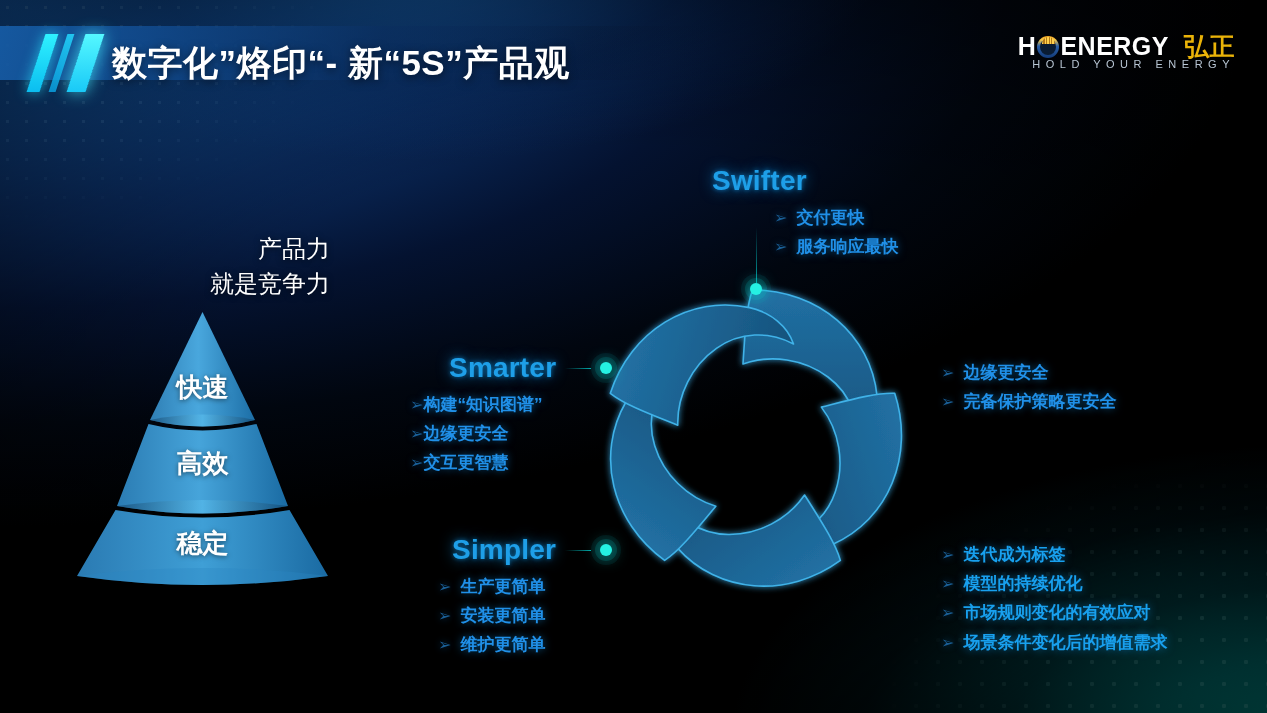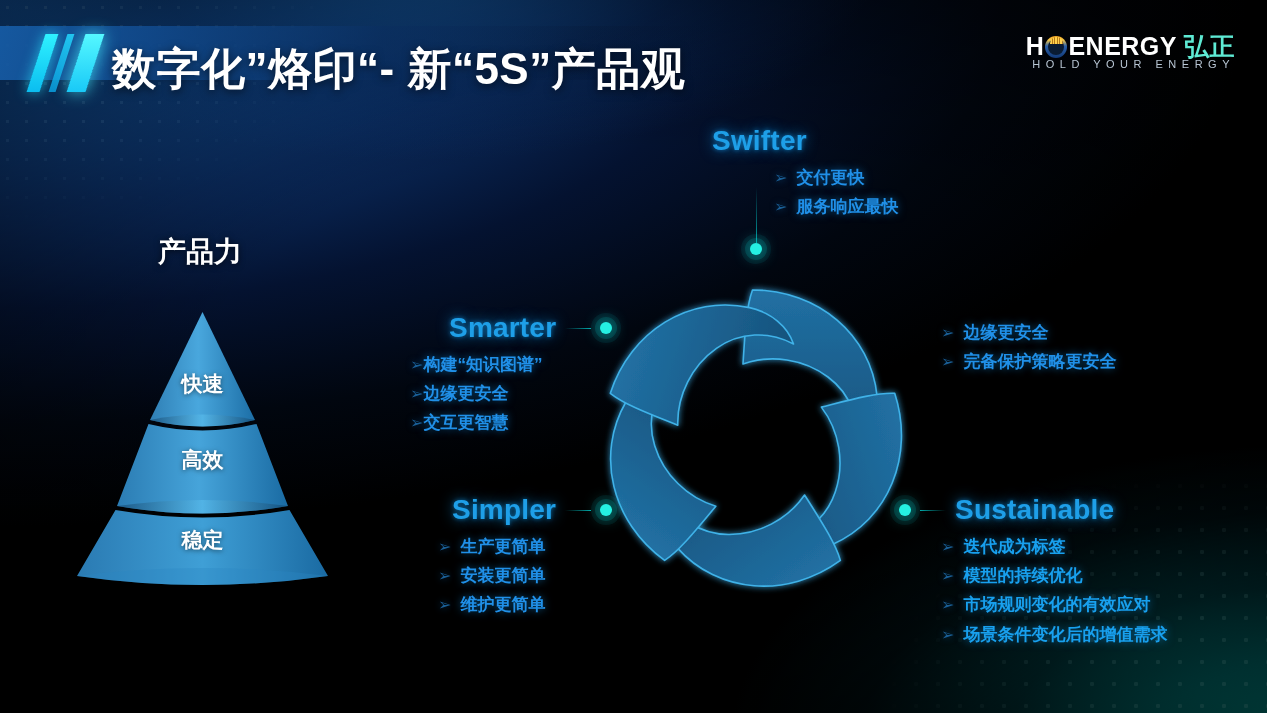--- a/index.html
+++ b/index.html
@@ -60,21 +60,21 @@
     left:-20px;
   }
   .slash{
     position:absolute;top:34px;height:58px;transform:skewX(-18deg);
   }
   .slash.s1{left:36px;width:13px;background:linear-gradient(180deg,#2ff2ff,#0bbdf0);box-shadow:0 0 12px rgba(40,230,255,.7);}
   .slash.s2{left:58px;width:7px;background:linear-gradient(180deg,#23d8ff,#0a9fe0);opacity:.85;}
   .slash.s3{left:76px;width:19px;background:linear-gradient(180deg,#55f8ff,#19c9f7);box-shadow:0 0 16px rgba(70,240,255,.8);}
   .slide-title{
     position:absolute;left:112px;top:40px;
-    font-size:44px;font-weight:bold;color:#ffffff;
+    font-size:35px;font-weight:bold;color:#ffffff;
     letter-spacing:.5px;white-space:nowrap;
     text-shadow:0 2px 8px rgba(0,0,0,.6);
   }
 
   
   .logo{
     position:absolute;right:32px;top:34px;
     text-align:right;line-height:1;
   }
   .logo-main{
@@ -93,49 +93,49 @@
   .logo-o::after{
     content:"";position:absolute;left:3px;top:3px;right:3px;bottom:3px;
     border-radius:50%;background:#0a1c33;
   }
   .logo-o::before{
     content:"";position:absolute;left:4.5px;top:1.5px;width:13px;height:7px;
     border-radius:7px 7px 0 0;
     background:repeating-linear-gradient(90deg,#ffd24d 0 1.5px,#b5791a 1.5px 2.6px);
     z-index:2;
   }
-  .logo-cn{font-size:25px;font-weight:bold;margin-left:7px;color:#5eead4;}
+  .logo-cn{font-size:25px;font-weight:bold;margin-left:15px;color:#eab308;}
   .logo-sub{
     font-size:11px;letter-spacing:5.5px;
     color:#b8c6d4;font-weight:normal;
   }
 
   
   .pyr-title{
     position:absolute;left:70px;top:232px;width:260px;
-    text-align:center;color:#ffffff;font-weight:bold;
-    font-size:28px;line-height:1.45;
+    text-align:right;color:#ffffff;font-weight:normal;
+    font-size:24px;line-height:1.45;
     text-shadow:0 1px 6px rgba(0,0,0,.7);
   }
   .pyramid{position:absolute;left:60px;top:308px;width:285px;height:280px;}
   .pyramid svg{display:block;}
   .pyr-label{
     position:absolute;width:100%;text-align:center;
-    color:#ffffff;font-weight:bold;font-size:21px;
+    color:#ffffff;font-weight:bold;font-size:26px;
     text-shadow:0 1px 5px rgba(0,0,0,.55);
   }
   .pyr-label.l0{top:62px;}
   .pyr-label.l1{top:138px;}
   .pyr-label.l2{top:218px;}
 
   
   .pinwheel{position:absolute;left:585px;top:272px;width:335px;height:335px;}
 
   
-  .cluster{position:absolute;}
+  .cluster{position:absolute;margin-top:40px;}
   .cl-head{
     display:flex;align-items:center;gap:9px;white-space:nowrap;
   }
   .cl-title{
     font-size:28px;font-weight:bold;color:#1e9fe8;
     text-shadow:0 0 14px rgba(20,150,230,.75),0 0 4px rgba(20,150,230,.6);
     letter-spacing:.2px;
   }
   .connector{
     display:flex;align-items:center;
@@ -210,20 +210,21 @@
       <span>H</span>
       <span class="logo-o"></span>
       <span>ENERGY</span>
       <span class="logo-cn">弘正</span>
     </div>
     <div class="logo-sub">HOLD YOUR ENERGY</div>
   </div>
 
   <div class="pyr-title">
     <div>产品力</div>
+    <div>就是竞争力</div>
   </div>
 
   <div class="pyramid">
     <svg width="285" height="280" viewBox="0 0 285 280">
       <defs>
         <linearGradient id="pg1" x1="0" y1="0" x2="1" y2="0">
           <stop offset="0" stop-color="#2f7fb5"></stop>
           <stop offset=".46" stop-color="#49a7dd"></stop>
           <stop offset="1" stop-color="#1c6ea6"></stop>
         </linearGradient>
@@ -393,27 +394,20 @@
           <span>安装更简单</span>
         </li>
       <li>
           <span class="chev">➢</span>
           <span>维护更简单</span>
         </li>
     </ul>
   </div>
 
   <div class="cluster" id="cluster-sustainable">
-    <div class="cl-head">
-      <span class="node"></span>
-      <span class="connector">
-        <span class="conn-line rev"></span>
-      </span>
-      <span class="cl-title">Sustainable</span>
-    </div>
     <ul class="cl-list">
       <li>
           <span class="chev">➢</span>
           <span>迭代成为标签</span>
         </li>
       <li>
           <span class="chev">➢</span>
           <span>模型的持续优化</span>
         </li>
       <li>

